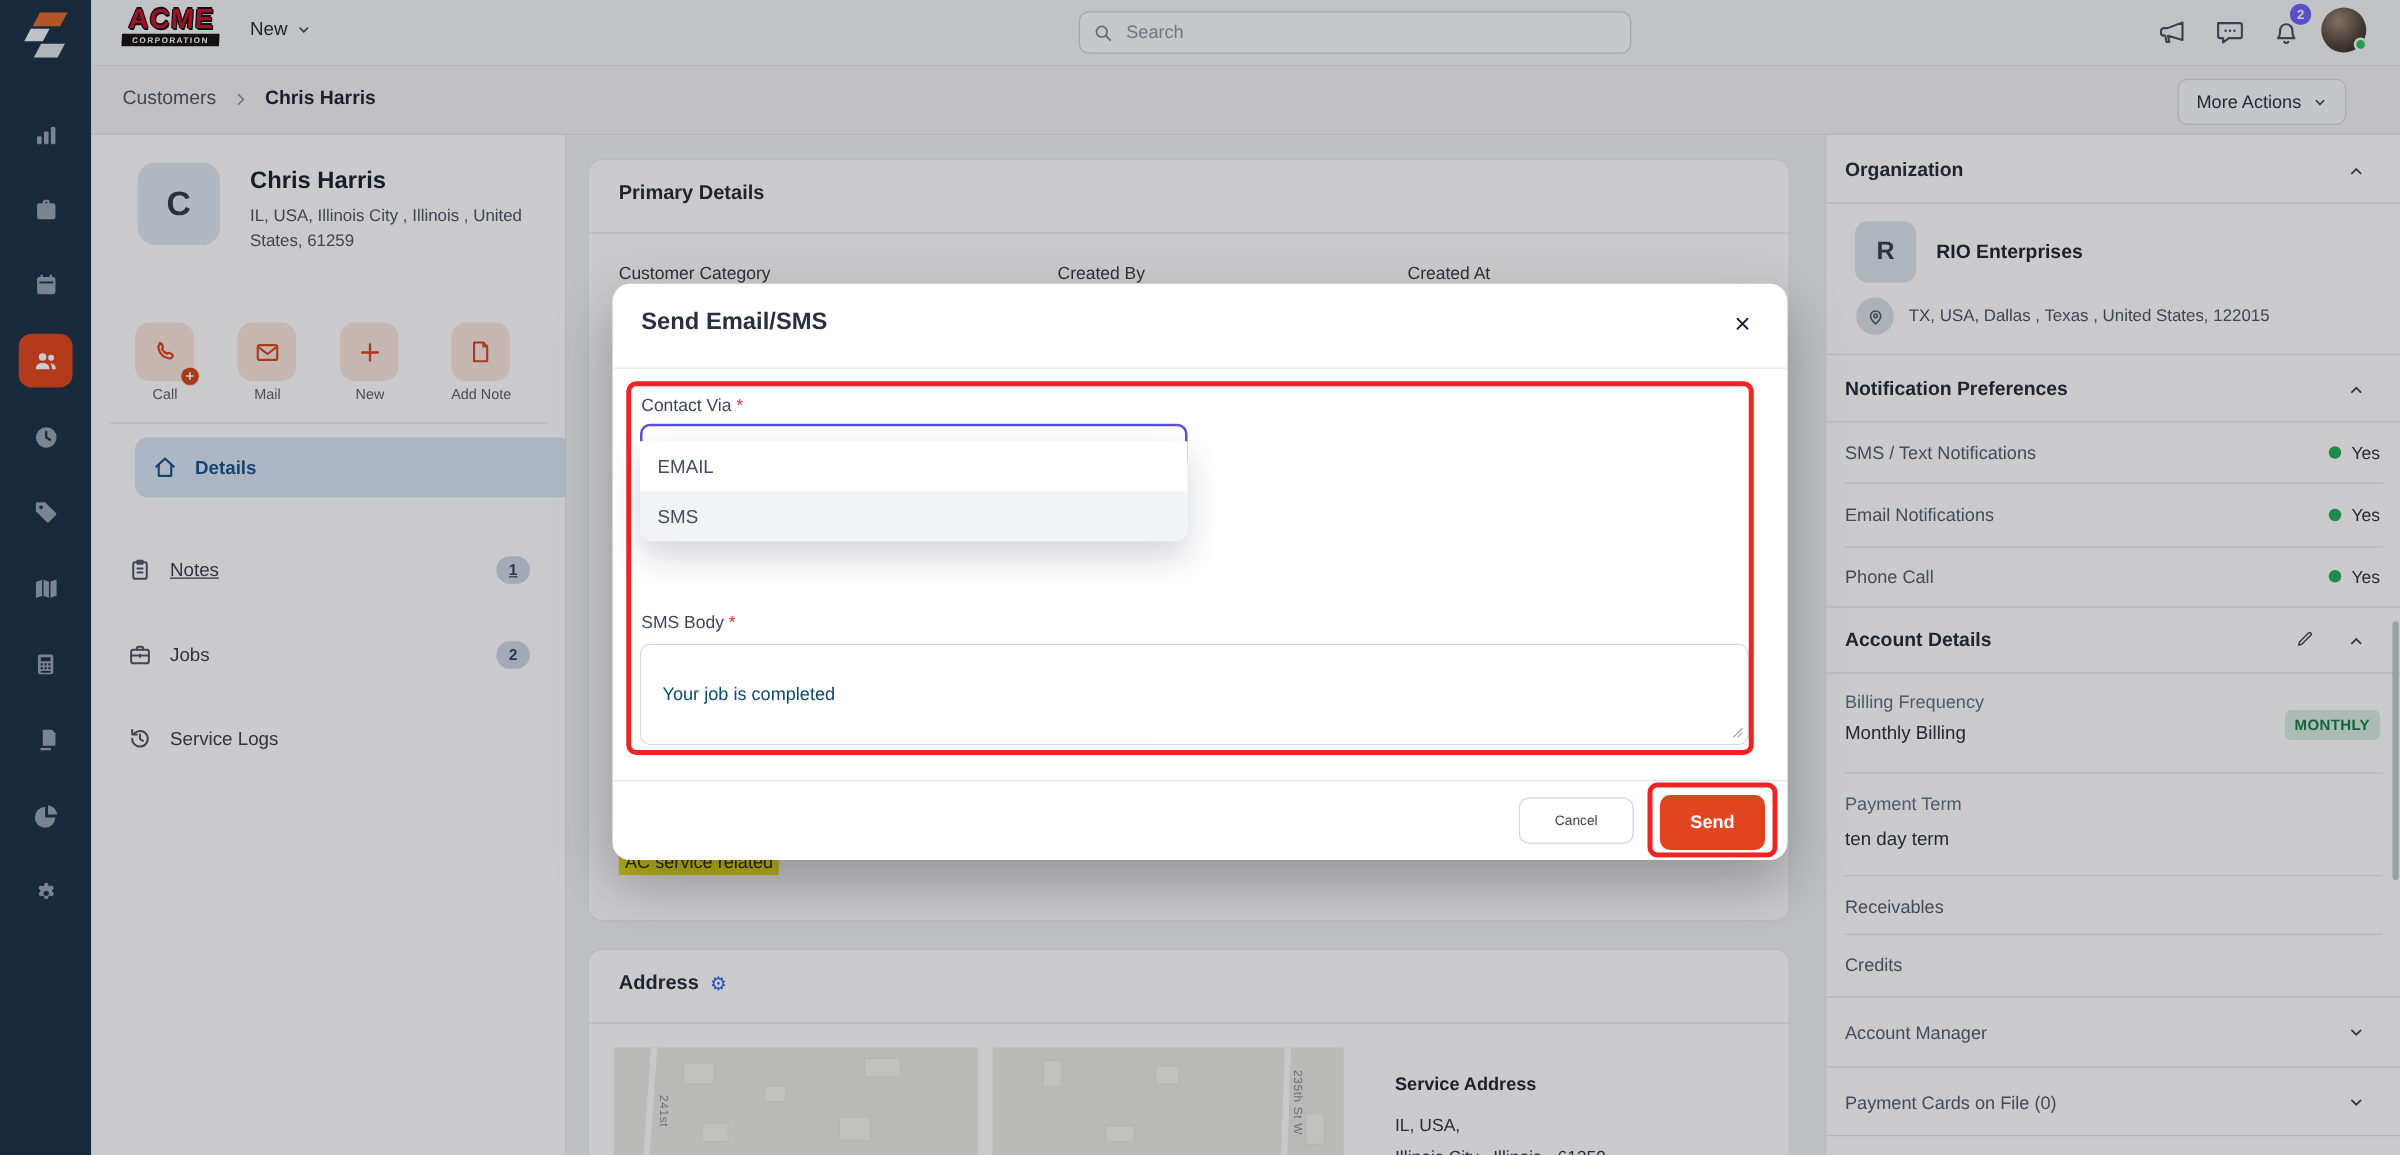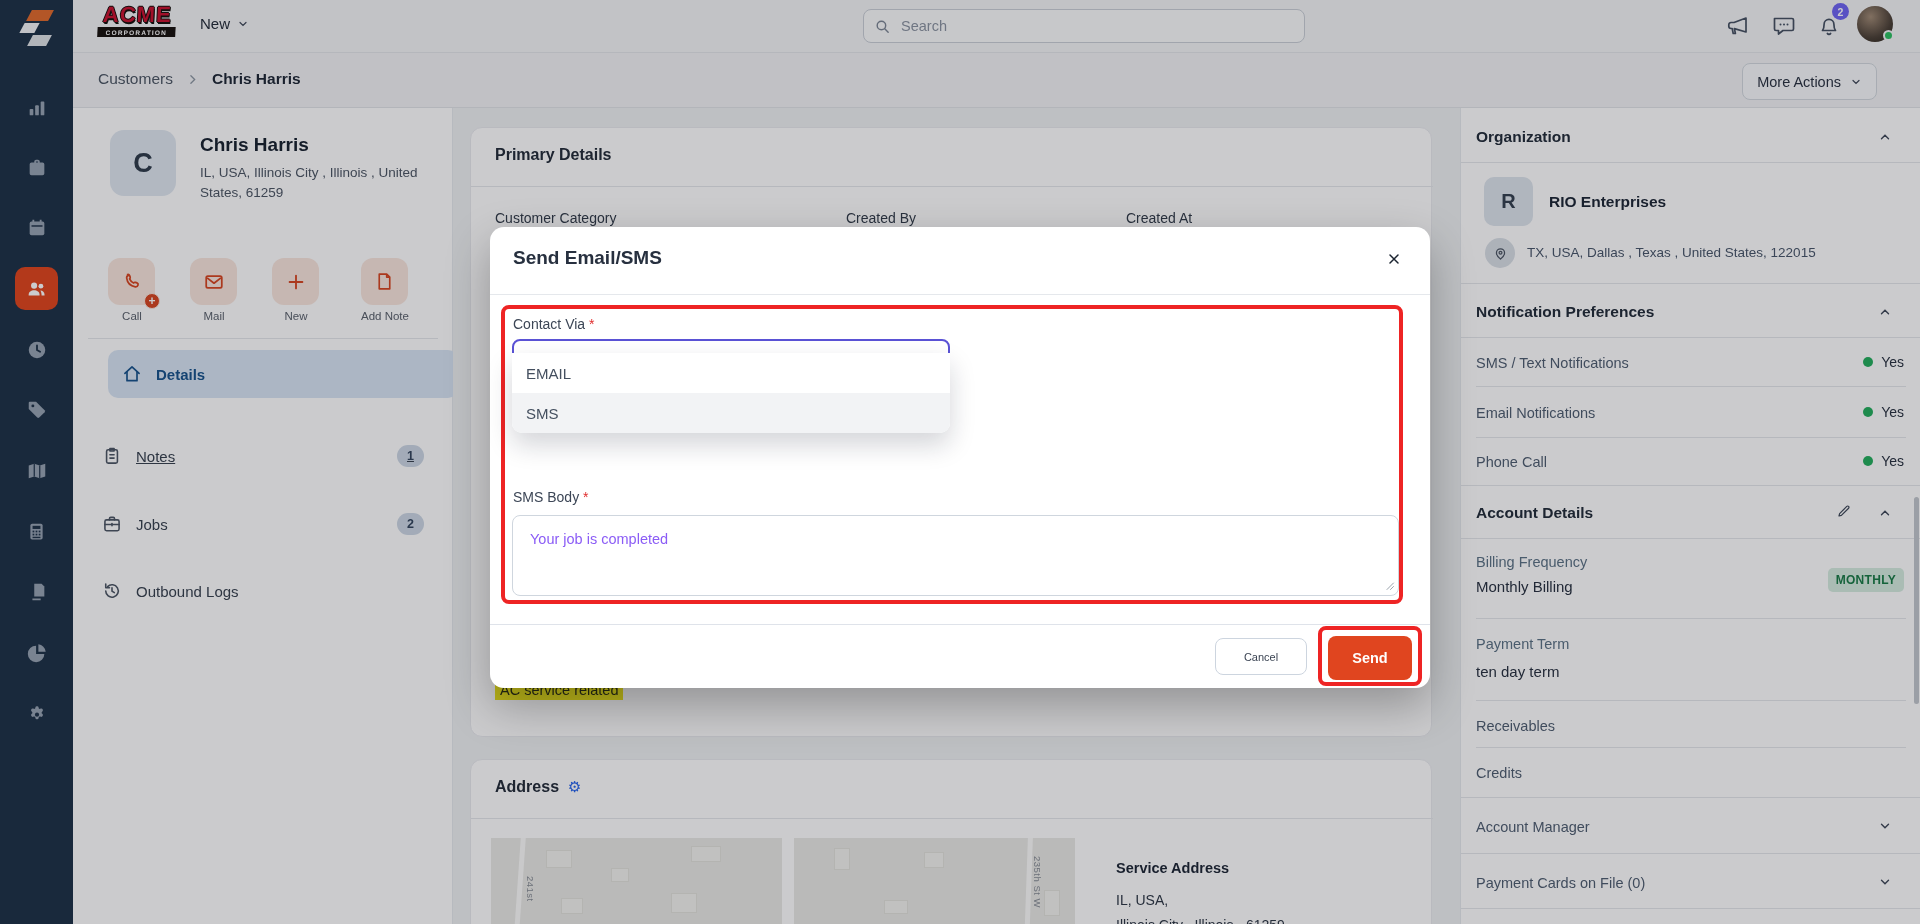--- a/index.html
+++ b/index.html
@@ -100,21 +100,21 @@
   .m-lbl{position:absolute;left:23px;font-size:14px;color:#3c4656;}
   .req{color:#e02d2d;}
   .m-select{position:absolute;left:22px;top:112px;width:438px;height:38px;border:2px solid #5a52d5;border-radius:8px;background:#fff;}
   .ddpanel{position:absolute;left:22px;top:126px;width:438px;background:#fff;border-radius:0 0 10px 10px;
     box-shadow:0 12px 26px rgba(15,23,42,.18);z-index:80;overflow:hidden;}
   .ddopt{height:40px;display:flex;align-items:center;padding:0 14px;font-size:15px;color:#444f5f;cursor:pointer;}
   .ddopt.hov{background:#f2f3f5;}
   .m-input{position:absolute;left:22px;top:205px;width:438px;height:38px;border:1.5px solid #cfd6de;border-radius:8px;
     padding:0 18px;font-size:14.5px;color:#3b4453;font-family:inherit;background:#fff;outline:none;}
   .m-ta{position:absolute;left:22px;top:288px;width:887px;height:81px;border:1.5px solid #cfd6de;border-radius:8px;
-    padding:13px 17px;font-size:14.5px;color:#8b5cf6;font-family:inherit;background:#fff;outline:none;resize:none;line-height:1.4;}
+    padding:30px 17px;font-size:14.5px;color:#0c4a6e;font-family:inherit;background:#fff;outline:none;resize:none;line-height:1.4;}
   .ta-grip{position:absolute;left:893px;top:352px;color:#9aa3ad;}
   .btn-cancel{position:absolute;left:725px;top:411px;width:92px;height:37px;border:1.5px solid #cdd5df;border-radius:8px;
     background:#fff;font-size:11px;color:#3b4453;font-family:inherit;cursor:pointer;}
   .btn-send{position:absolute;left:838px;top:409px;width:84px;height:44px;border:0;border-radius:8px;background:#e0451f;
     font-size:14.5px;font-weight:600;color:#fff;font-family:inherit;cursor:pointer;}
 </style>
 </head>
 <body>
 
 <div class="screen">
@@ -364,21 +364,21 @@
       <span class="navbadge">2</span>
     </div>
     <div class="navitem" style="top:459px;">
       <span>
           <svg width="20" height="20" viewBox="0 0 24 24" fill="none" stroke="#4b5563" stroke-width="1.9" stroke-linecap="round" stroke-linejoin="round">
             <path d="M4.5 12a7.5 7.5 0 1 0 2.2-5.3"></path>
             <path d="M4.5 3.5V8H9"></path>
             <path d="M12 8v4.2l2.8 1.8"></path>
           </svg>
         </span>
-      <span class="lbl">Outbound Logs</span>
+      <span class="lbl">Service Logs</span>
     </div>
   </section>
 
   <section class="marea">
 
     <div class="card" style="left:17px;top:19px;width:962px;height:610px;">
       <div class="card-h">Primary Details</div>
       <div class="div" style="left:0;top:58px;width:962px;"></div>
       <div class="fieldlbl" style="left:24px;">Customer Category</div>
       <div class="fieldlbl" style="left:356px;margin-left:19px;">Created By</div>

